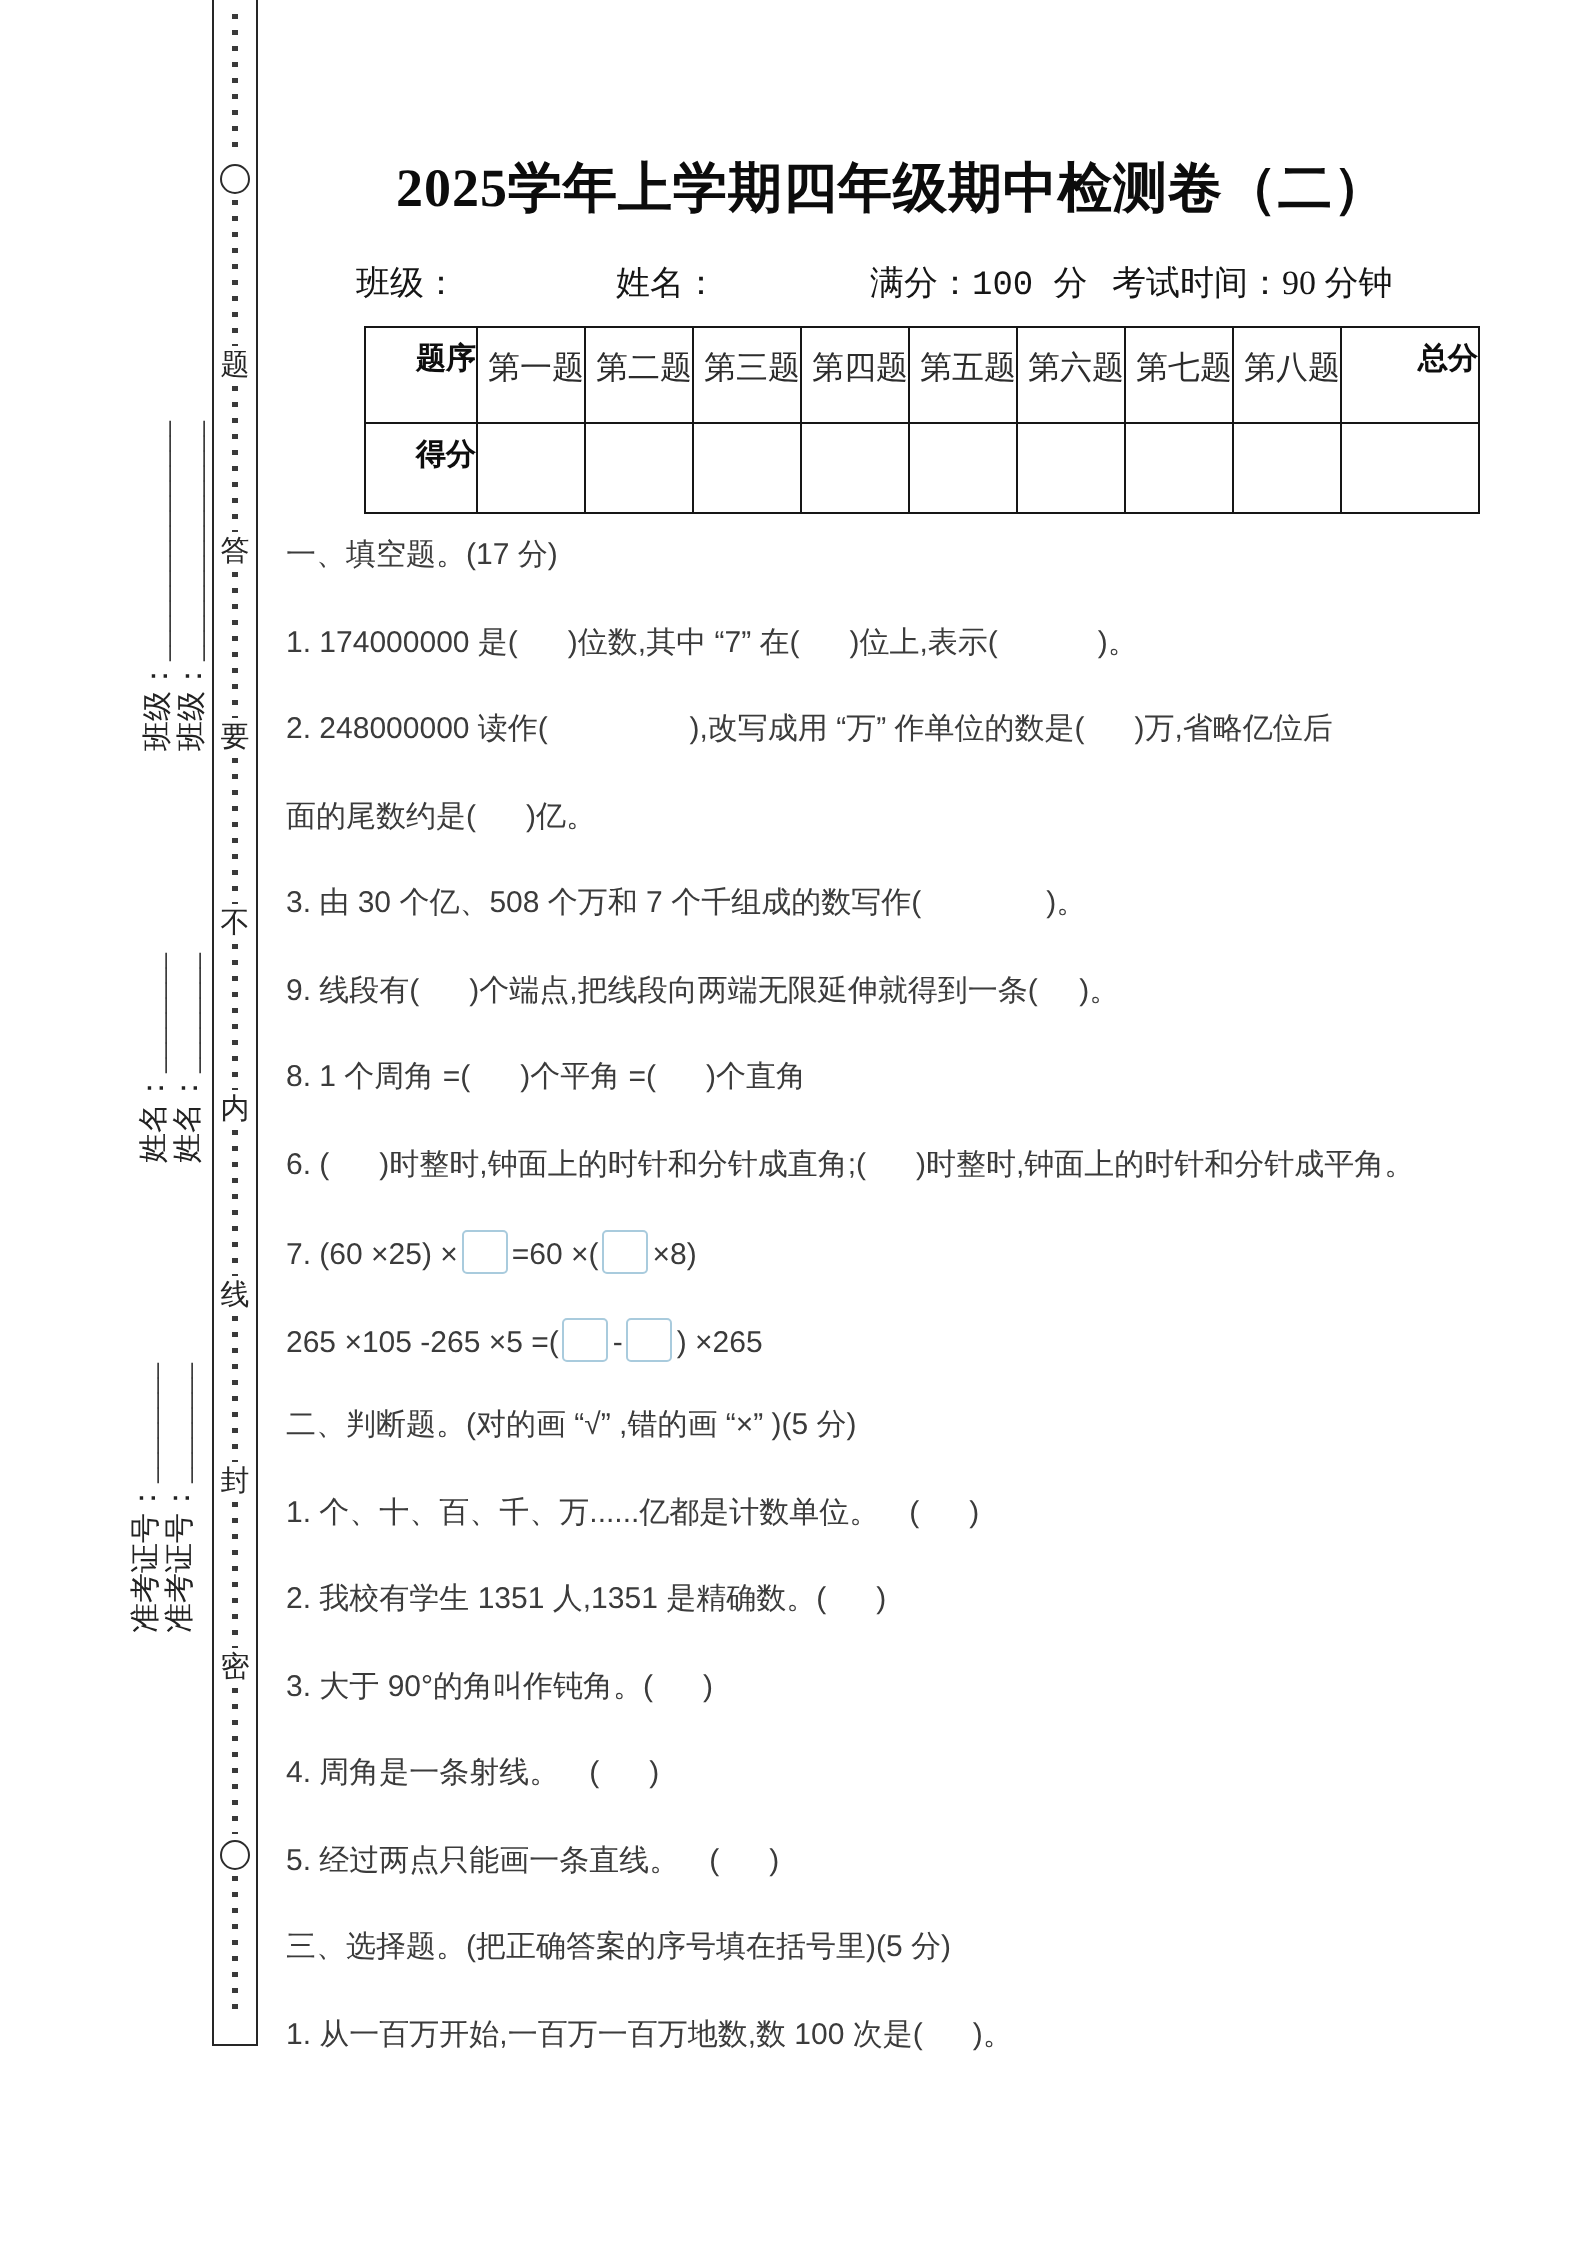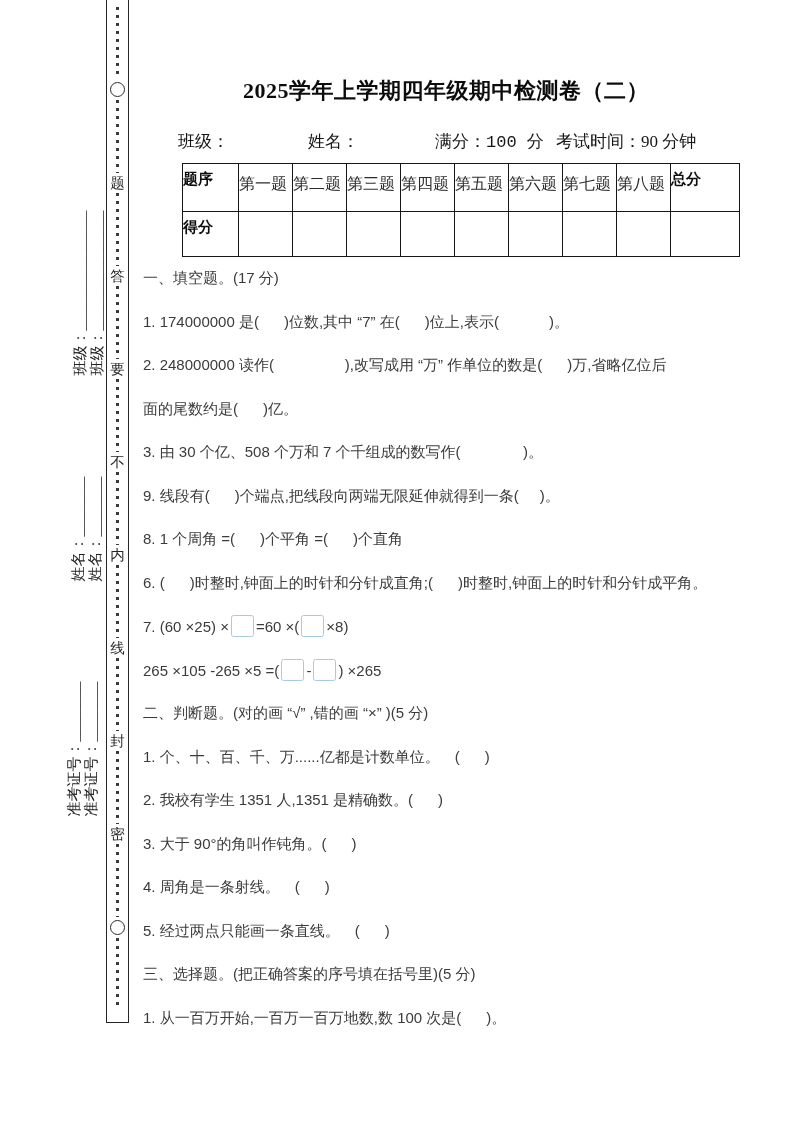--- a/index.html
+++ b/index.html
@@ -17,27 +17,27 @@
 
   
   .sidebar-field{position:absolute;transform:rotate(-90deg);white-space:nowrap;text-align:left;
                  color:#222;font-size:15px;line-height:16.5px;
                  font-family:"Liberation Serif","DejaVu Serif",serif;}
 
   
   .content{position:absolute;left:143px;top:0;width:616px;height:1122px;}
   .exam-title{position:absolute;left:0;right:10px;top:76px;margin:0;text-align:center;
               font-family:"Liberation Serif","DejaVu Serif",serif;font-weight:bold;
-              font-size:22px;color:#0c0c0c;letter-spacing:0.5px;}
+              font-size:27px;color:#0c0c0c;letter-spacing:0.5px;}
   .info-line{position:absolute;left:0;top:130px;width:100%;height:22px;
              font-family:"Liberation Serif","DejaVu Serif",serif;font-size:17px;color:#161616;}
   .info-item{position:absolute;top:0;white-space:pre;}
 
   .score-table{position:absolute;left:39px;top:163px;width:557px;border-collapse:collapse;table-layout:fixed;}
-  .score-table td{border:1.6px solid #161616;text-align:left;vertical-align:top;padding:6px 0 16px 0;
+  .score-table td{border:1.6px solid #161616;text-align:right;vertical-align:top;padding:6px 0 16px 0;
                   overflow:hidden;}
   .score-table tr.header-row{height:42px;}
   .score-table tr.score-row{height:45px;}
   .cell-strong{font-weight:bold;font-size:15px;color:#0e0e0e;
                font-family:"Liberation Sans","DejaVu Sans",sans-serif;}
   .cell-qcol{font-size:16px;color:#2c2c2c;padding-top:10px !important;
              font-family:"Liberation Serif","DejaVu Serif",serif;}
 
   .body-lines{position:absolute;left:0;top:267px;width:648px;}
   .line{height:22px;line-height:22px;margin-bottom:21.5px;font-size:15px;color:#3b3b3b;

